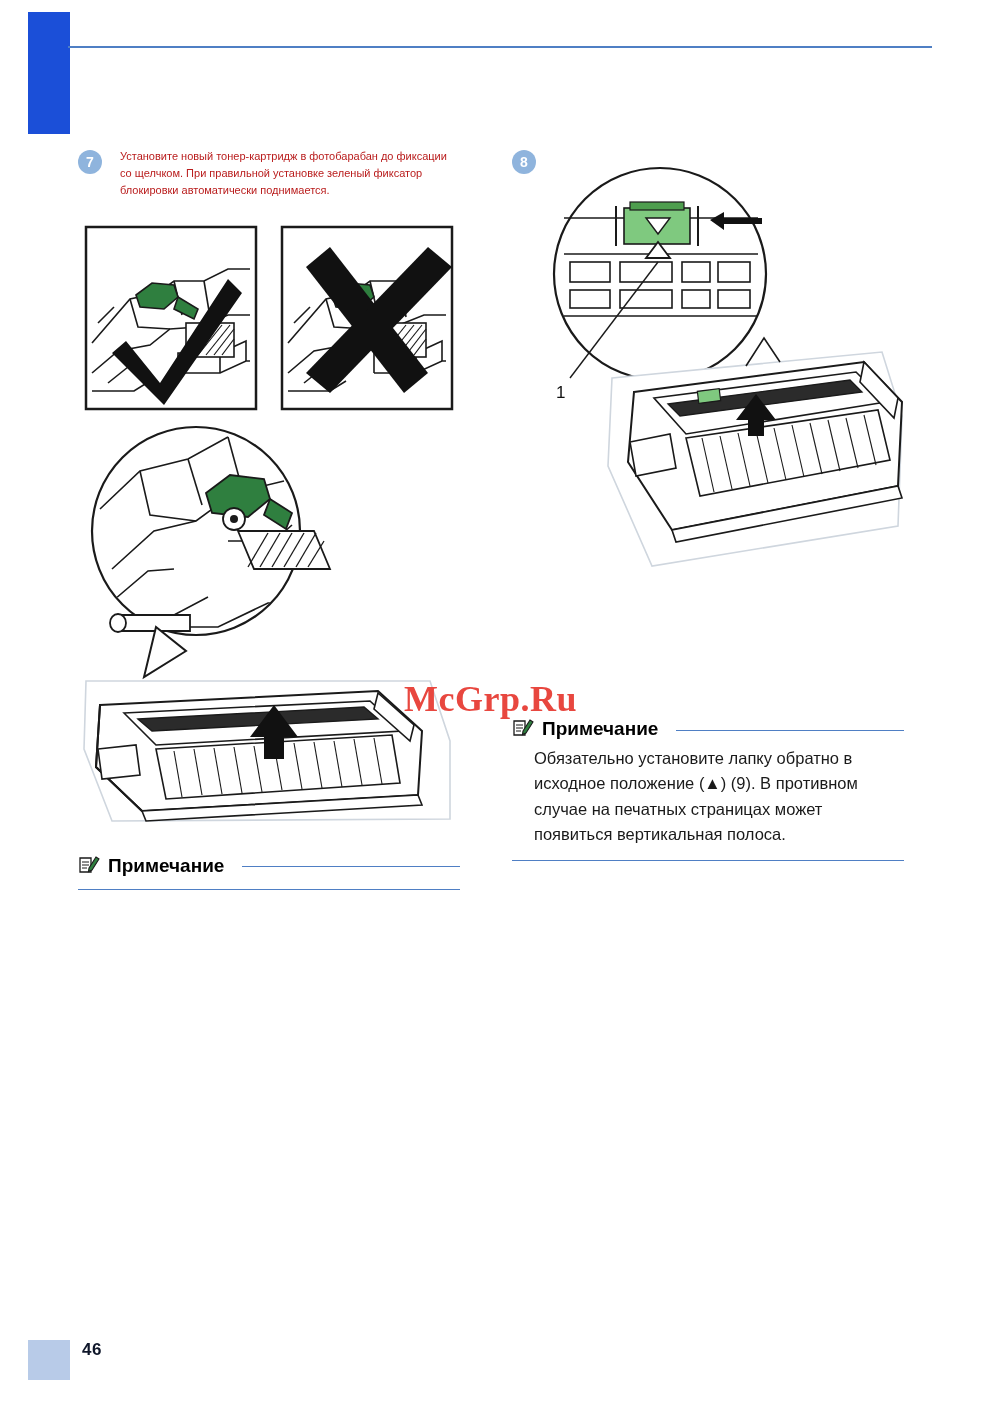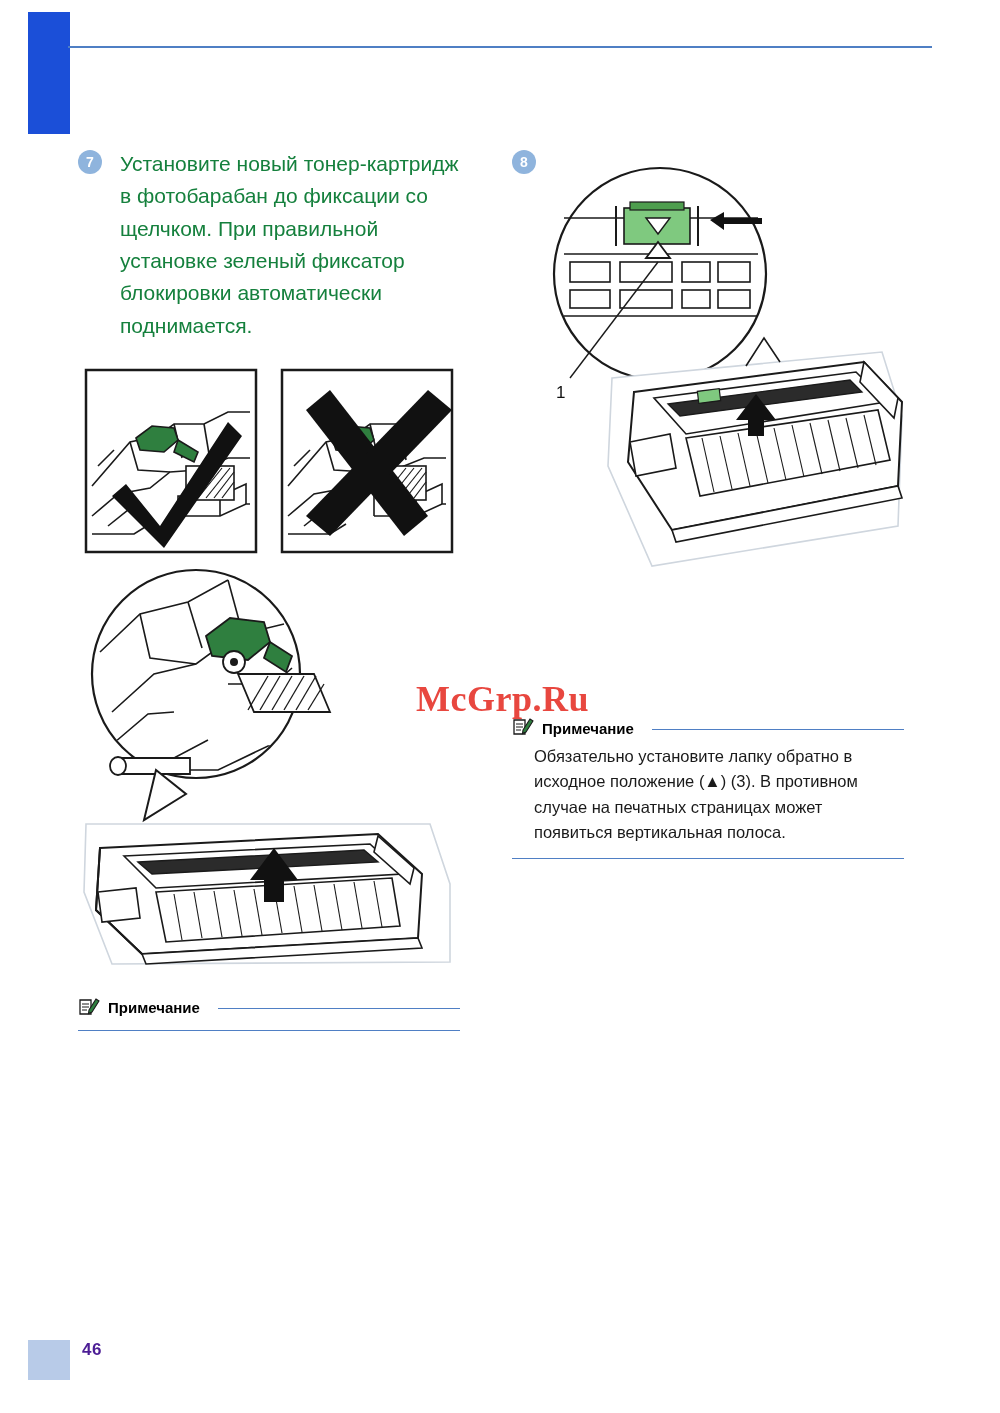--- a/index.html
+++ b/index.html
@@ -44,21 +44,21 @@
     width: 42px;
     height: 40px;
     background: #b8cbe8;
   }
   .page-number {
     position: absolute;
     left: 82px;
     top: 1340px;
     font-size: 17px;
     font-weight: bold;
-    color: #4c1d95;
+    color: #0f172a;
     letter-spacing: 0.5px;
   }
 
   
   .col-left {
     position: absolute;
     left: 78px;
     top: 148px;
     width: 382px;
   }
@@ -84,44 +84,44 @@
     background: #8fb4dd;
     color: #ffffff;
     font-size: 14px;
     font-weight: bold;
     display: flex;
     align-items: center;
     justify-content: center;
     line-height: 1;
   }
   .step-text {
-    font-size: 21px;
+    font-size: 11px;
     line-height: 1.54;
-    color: #15803d;
+    color: #b91c1c;
   }
 
   
   .note {
     position: relative;
   }
   .note-head {
     display: flex;
     align-items: center;
     gap: 8px;
     position: relative;
   }
   .note-icon {
     width: 22px;
     height: 20px;
     flex: 0 0 auto;
     position: relative;
     top: -1px;
   }
   .note-title {
-    font-size: 15px;
+    font-size: 19px;
     font-weight: bold;
     color: #000;
     white-space: nowrap;
   }
   .note-head-rule {
     flex: 1 1 auto;
     height: 1px;
     background: #4f7fc4;
     margin-left: 10px;
     margin-top: 2px;
@@ -143,21 +143,21 @@
   .fig {
     position: relative;
   }
   .fig svg {
     display: block;
   }
 
   
   .watermark {
     position: absolute;
-    left: 416px;
+    left: 404px;
     top: 678px;
     font-size: 36px;
     font-weight: bold;
     color: #e8473f;
     letter-spacing: 0.5px;
     font-family: "Liberation Serif", serif;
     white-space: nowrap;
   }
 </style>
 </head>
@@ -441,21 +441,21 @@
             <path d="M2 3 L13 3 L13 17 L2 17 Z" fill="#ffffff" stroke="#1a1a1a" stroke-width="1.3"></path>
             <line x1="4" y1="7" x2="11" y2="7" stroke="#1a1a1a" stroke-width="1"></line>
             <line x1="4" y1="10" x2="11" y2="10" stroke="#1a1a1a" stroke-width="1"></line>
             <line x1="4" y1="13" x2="9" y2="13" stroke="#1a1a1a" stroke-width="1"></line>
             <path d="M11 13 L18 2 L21 4 L14 15 L10.5 16.5 Z" fill="#2f7f3f" stroke="#1a1a1a" stroke-width="1.1"></path>
           </svg>
         </span>
         <span class="note-title">Примечание</span>
         <span class="note-head-rule"></span>
       </div>
-      <div class="note-body">Обязательно установите лапку обратно в исходное положение (▲) (3). В противном случае на печатных страницах может появиться вертикальная полоса.</div>
+      <div class="note-body">Обязательно установите лапку обратно в исходное положение (▲) (9). В противном случае на печатных страницах может появиться вертикальная полоса.</div>
       <div class="note-rule-bottom"></div>
     </div>
   </div>
 
   <div class="watermark">McGrp.Ru</div>
 
   <div class="corner-tab-bottom"></div>
   <div class="page-number">46</div>
 </div>
 

